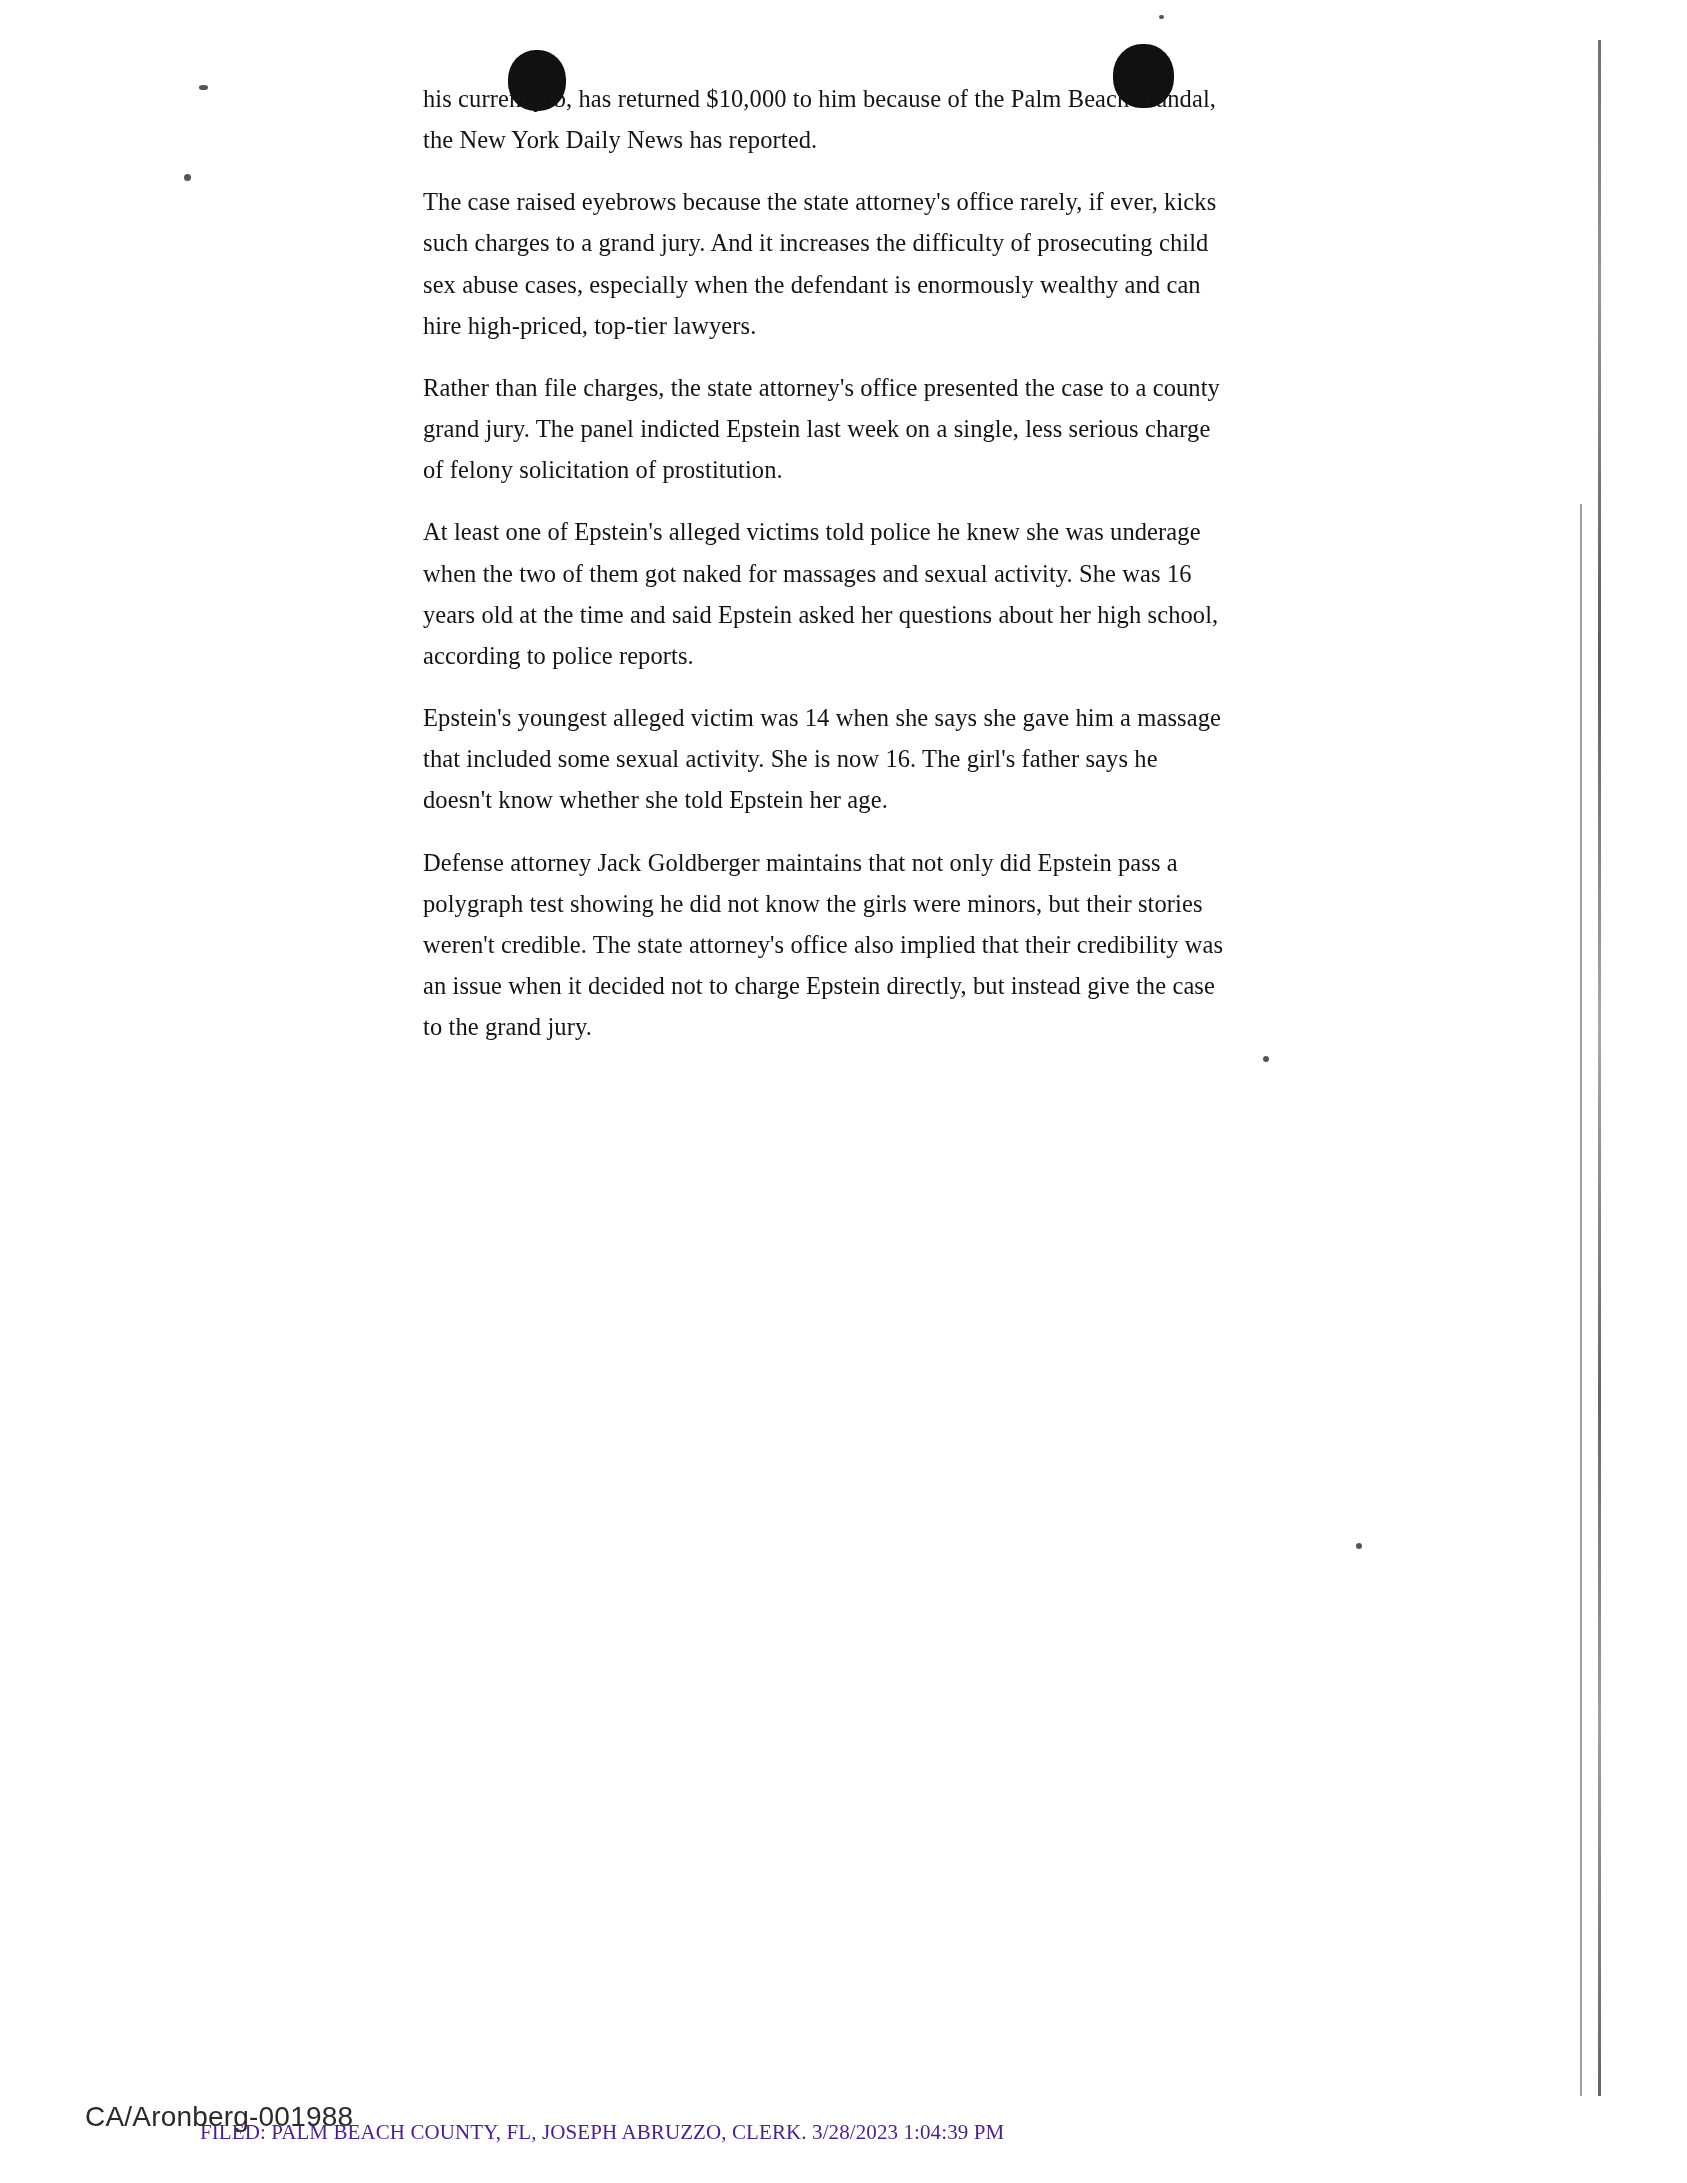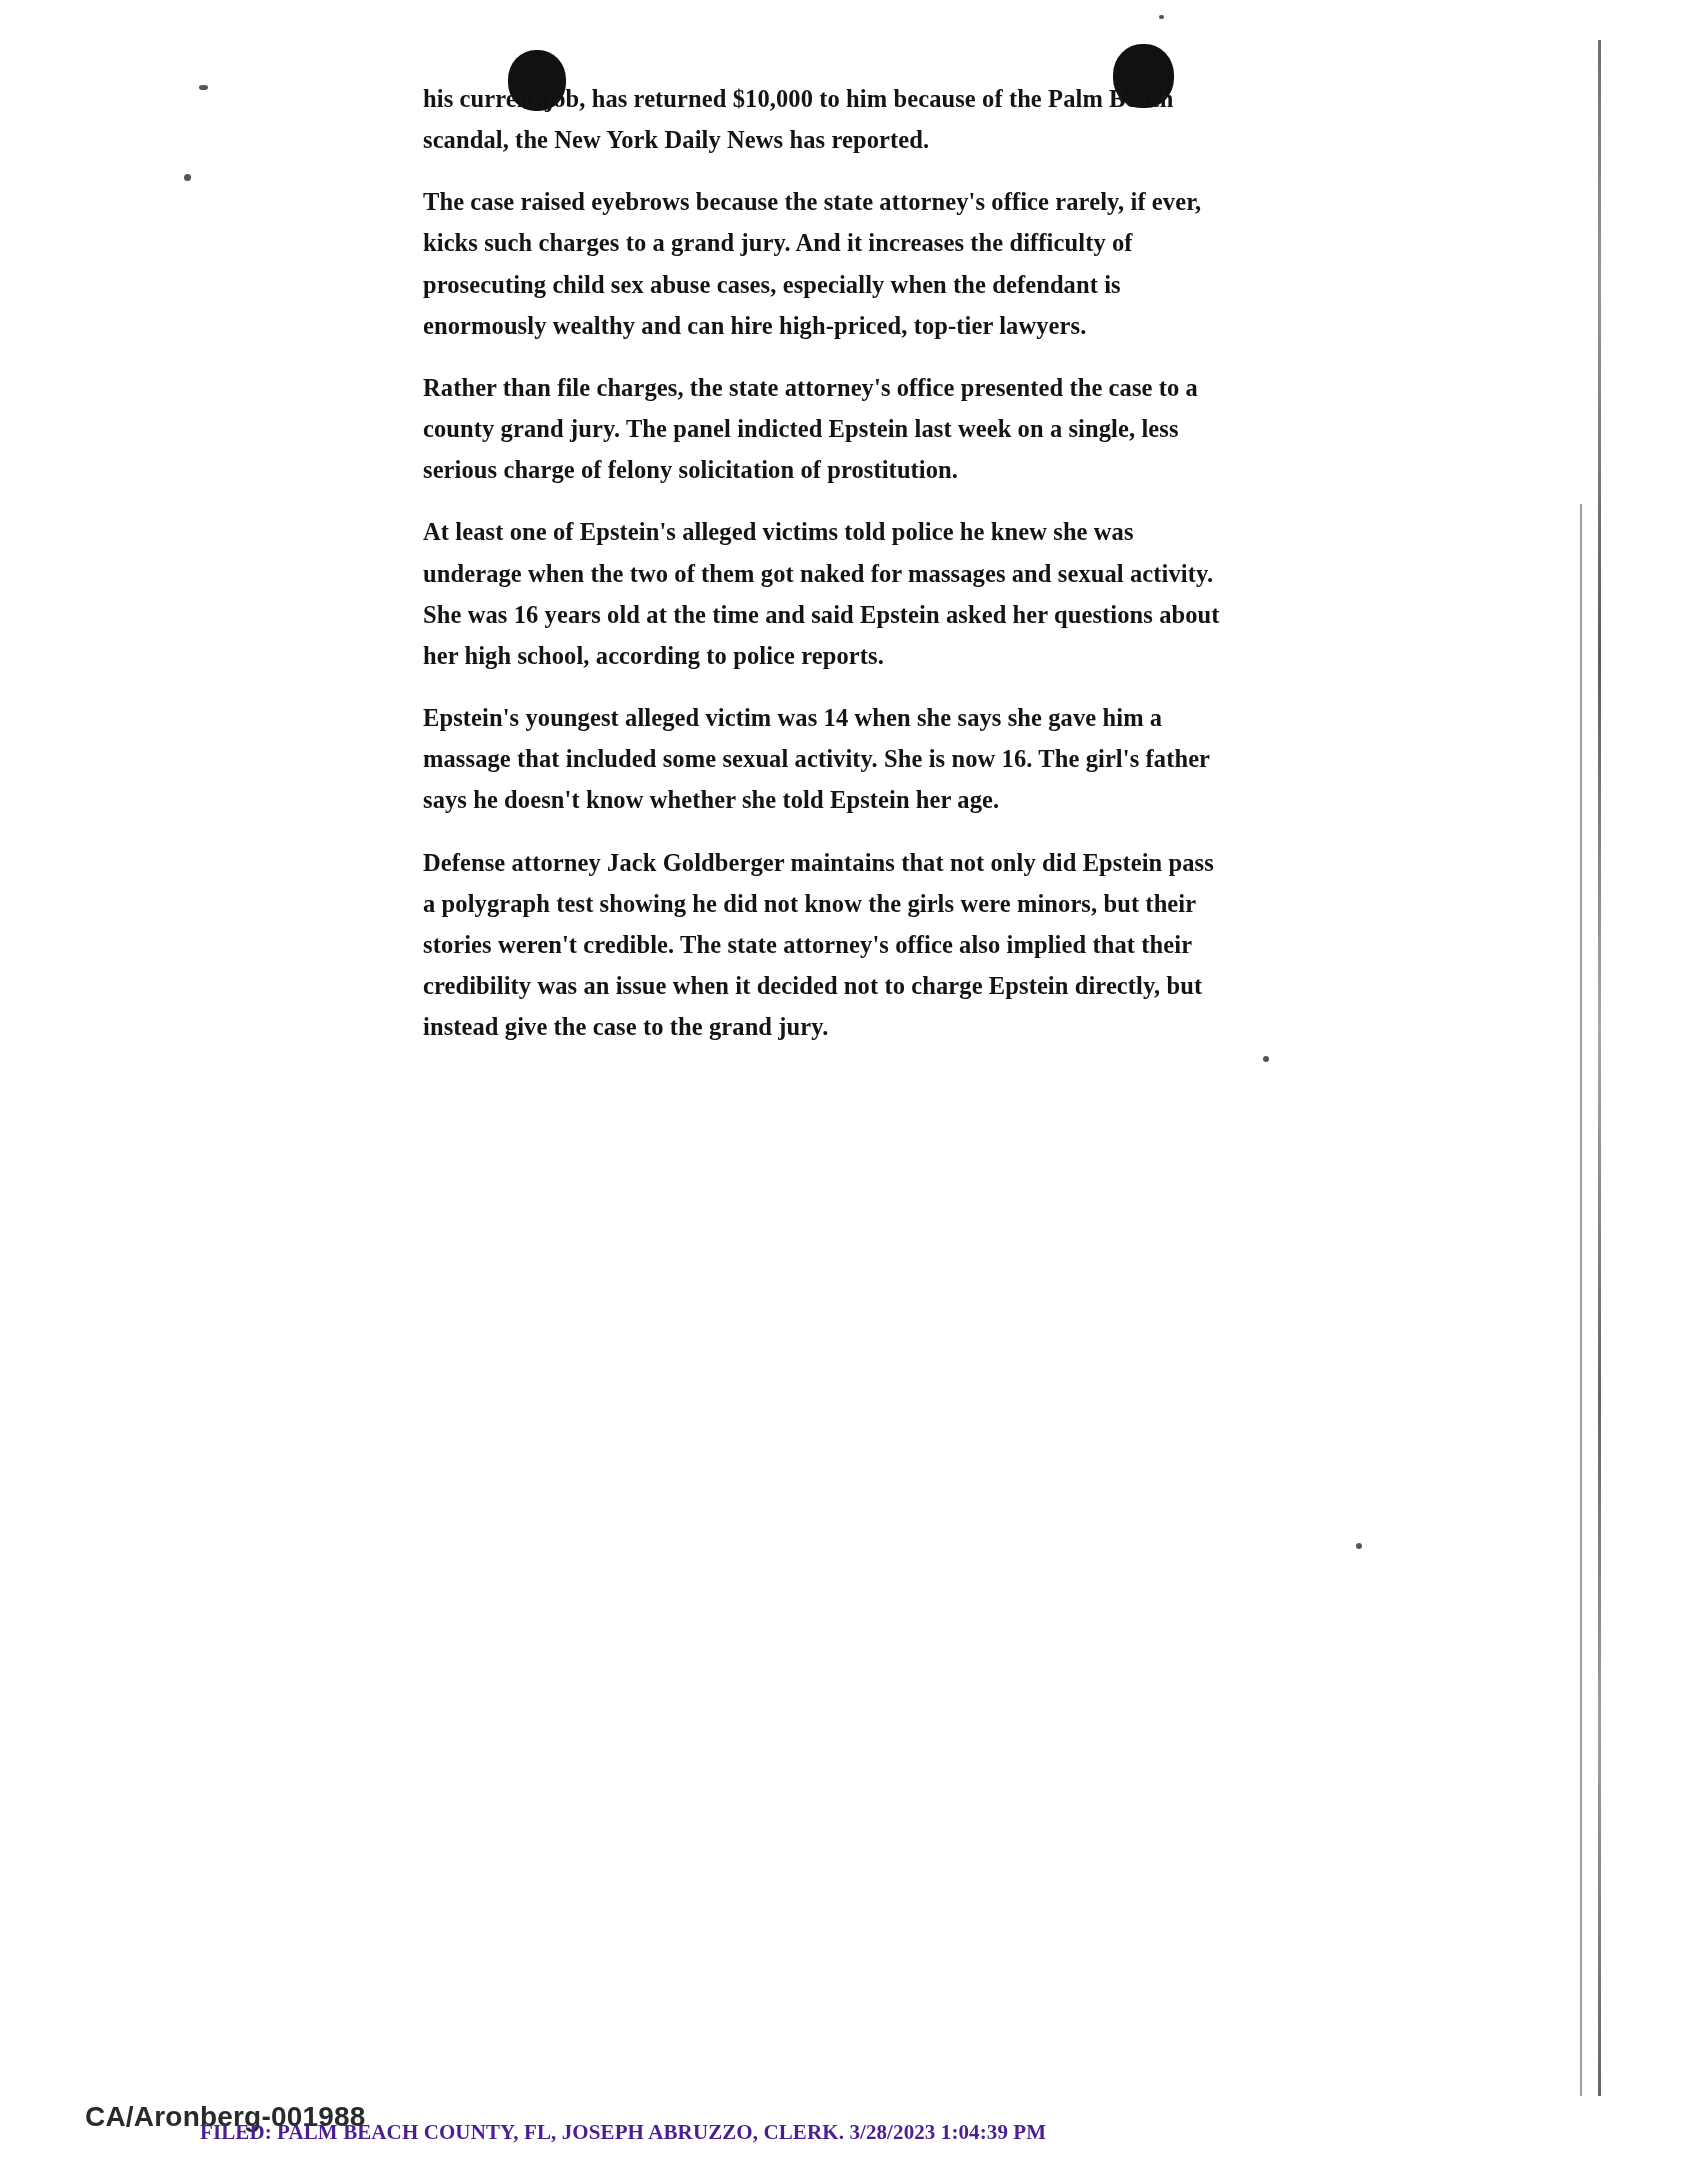--- a/index.html
+++ b/index.html
@@ -10,21 +10,20 @@
   body {
     font-family: "Liberation Serif", serif;
     color: #1a1a1a;
   }
   .page {
     position: relative;
     width: 1687px;
     height: 2183px;
     background: #ffffff;
     overflow: hidden;
-    font-weight: bold;
   }
   
   .scan-edge-right {
     position: absolute;
     top: 40px;
     right: 86px;
     width: 3.3px;
     height: 2056px;
     background: linear-gradient(to bottom,
         rgba(30,30,30,0.75) 0%,

